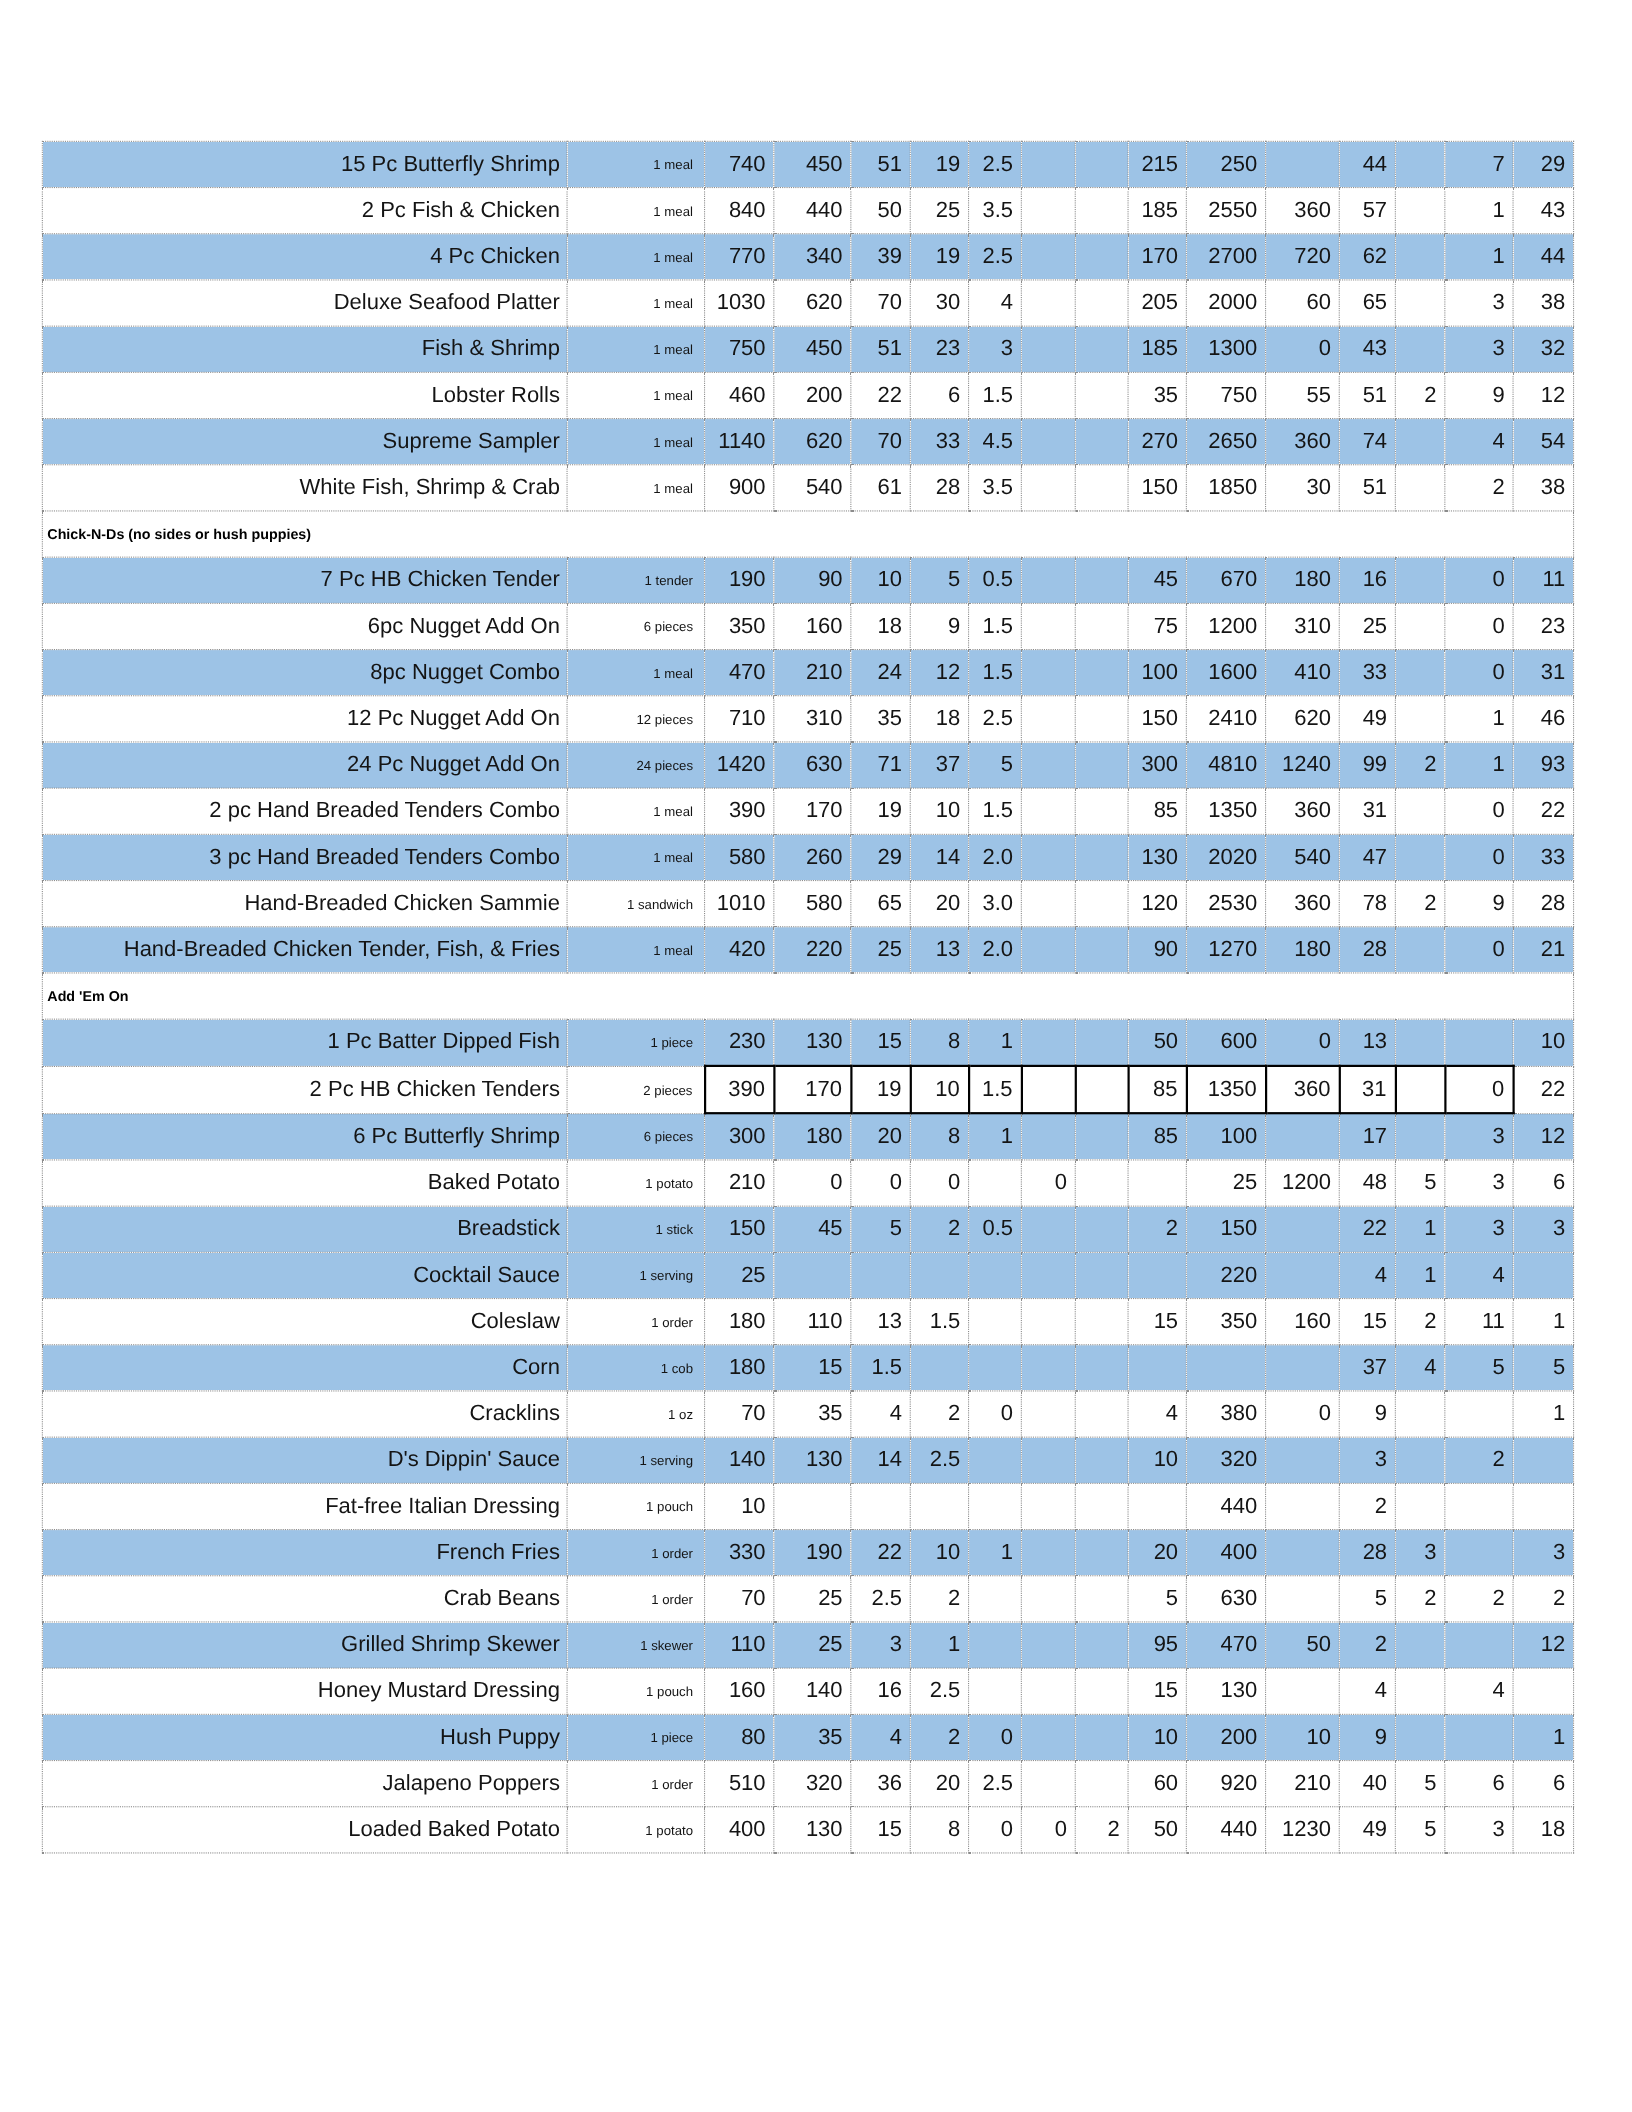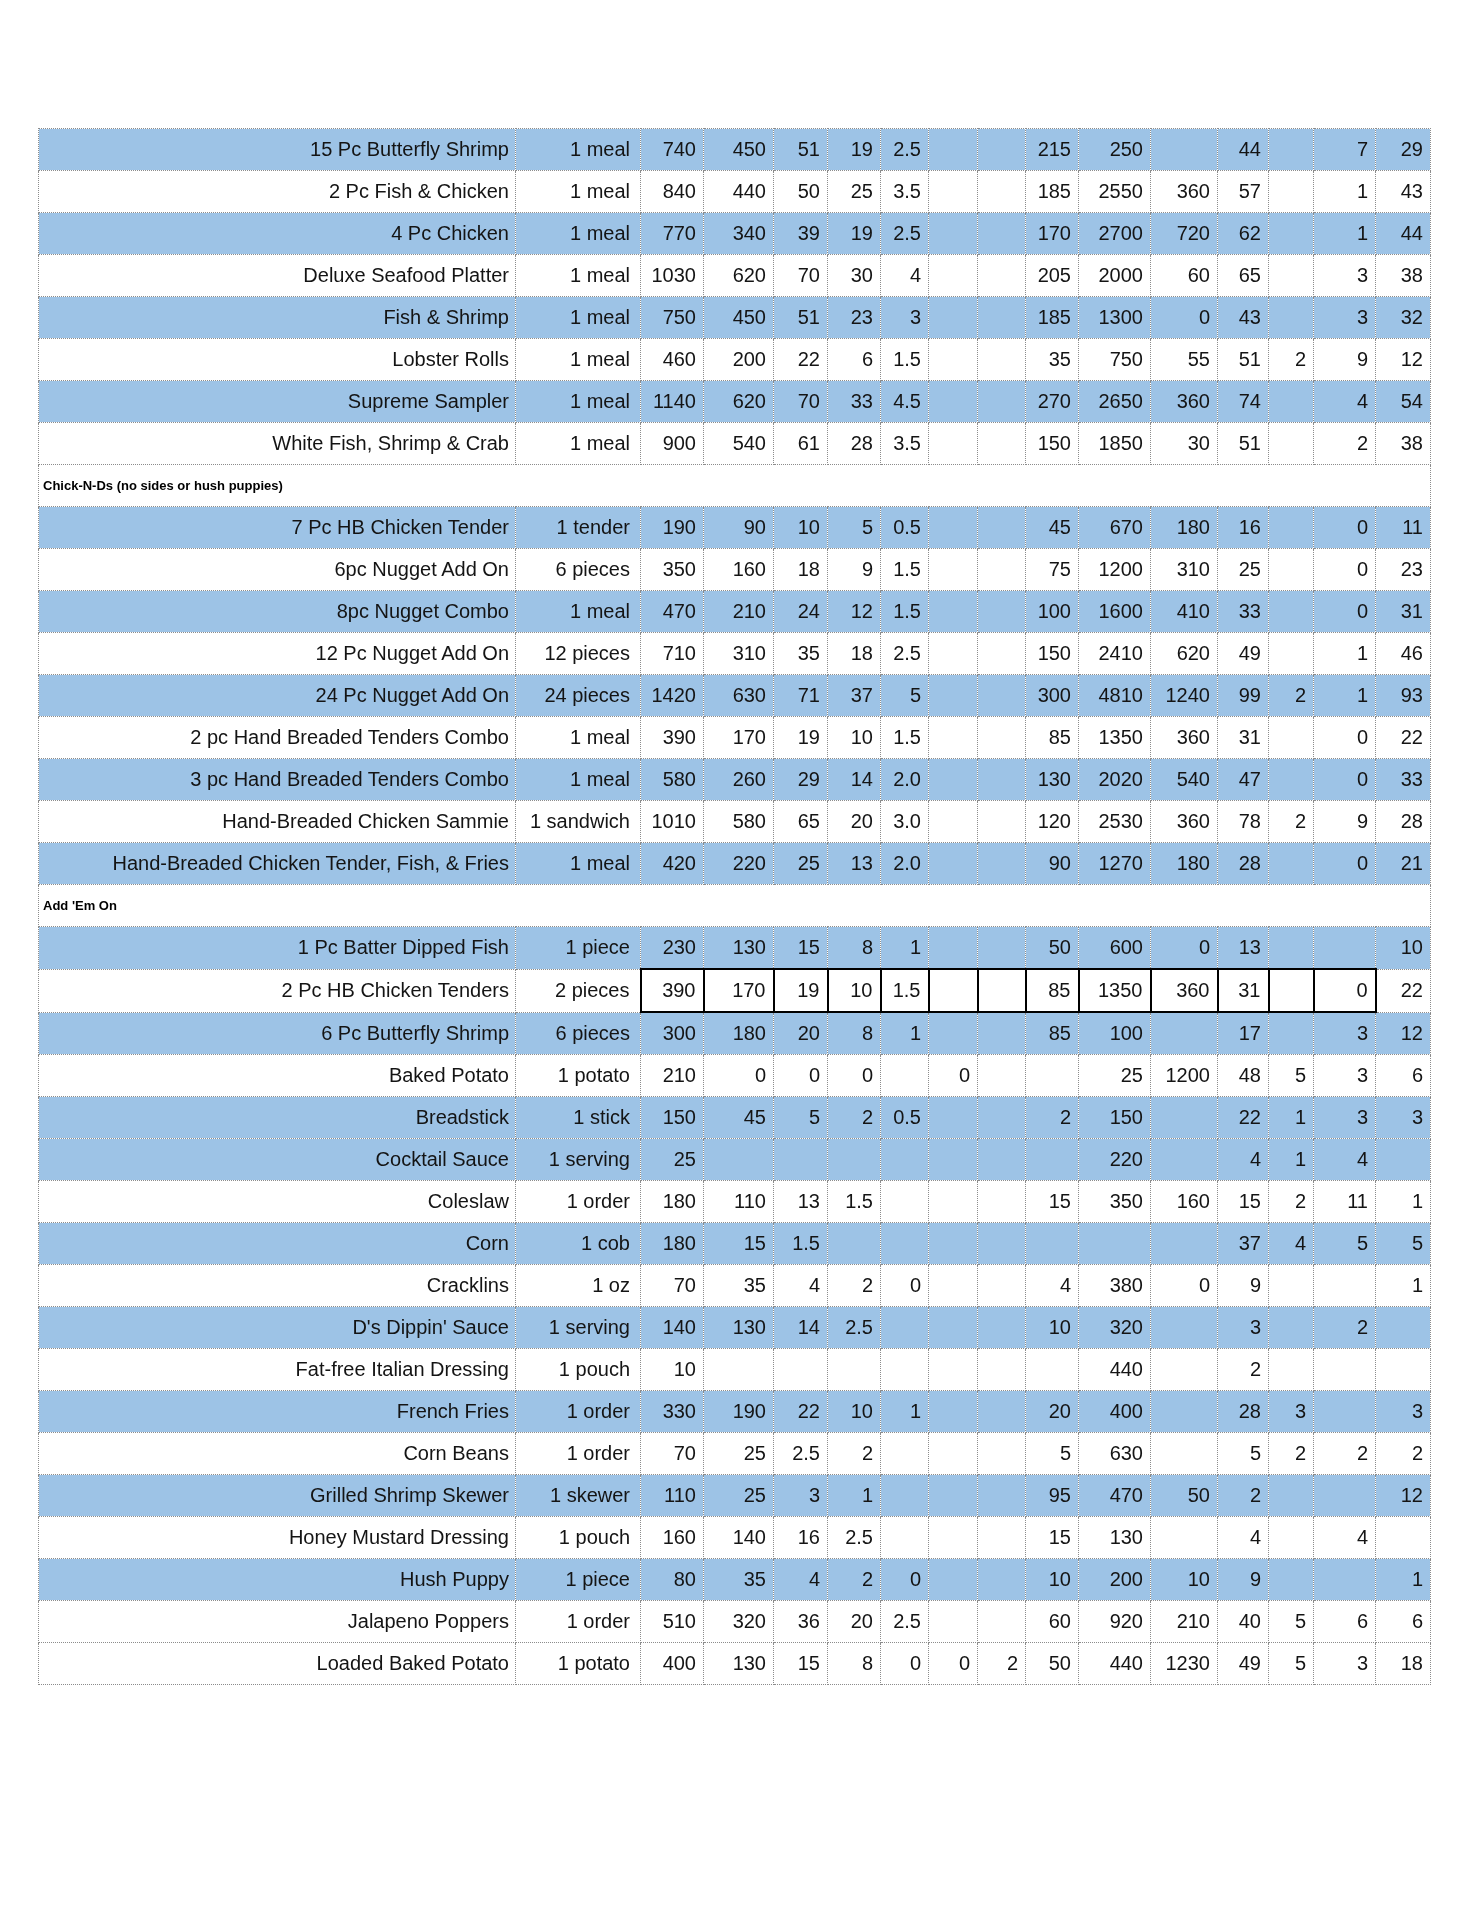--- a/index.html
+++ b/index.html
@@ -3,21 +3,21 @@
 <meta charset="utf-8">
 <style>
   html,body{margin:0;padding:0;background:#ffffff;}
   body{width:1484px;height:1920px;position:relative;font-family:"Liberation Sans",sans-serif;}
   #sheet{position:absolute;left:38px;top:128px;}
   table{border-collapse:collapse;table-layout:fixed;width:1392px;}
   td{height:41px;border:1px dotted #8c8c8c;vertical-align:middle;
      white-space:nowrap;overflow:hidden;color:#141414;font-size:20px;
      text-align:right;padding:0 7px 0 2px;}
   td.name{padding-right:6px;}
-  td.serv{font-size:20px;padding-right:10px;}
+  td.serv{font-size:12px;padding-right:10px;}
   tr.blue td{background:#9DC3E6;}
   tr.white td{background:#ffffff;}
   td.section{background:#ffffff;text-align:left;font-weight:bold;font-size:13px;padding-left:4px;color:#000;}
   td.sel{border:2.5px solid #000000;}
 </style>
 </head>
 <body>
 
 <div id="sheet">
   <table>
@@ -562,21 +562,21 @@
           <td></td>
           <td>20</td>
           <td>400</td>
           <td></td>
           <td>28</td>
           <td>3</td>
           <td></td>
           <td>3</td>
         </tr>
         <tr class="white">
-          <td class="name">Corn Beans</td>
+          <td class="name">Crab Beans</td>
           <td class="serv">1 order</td>
           <td>70</td>
           <td>25</td>
           <td>2.5</td>
           <td>2</td>
           <td></td>
           <td></td>
           <td></td>
           <td>5</td>
           <td>630</td>

